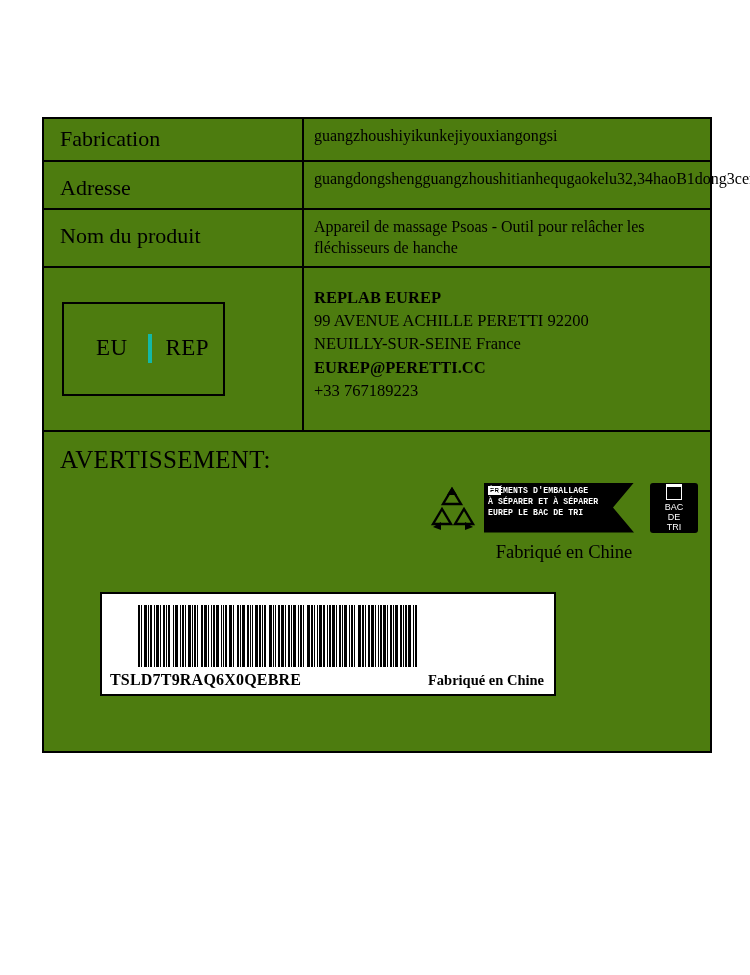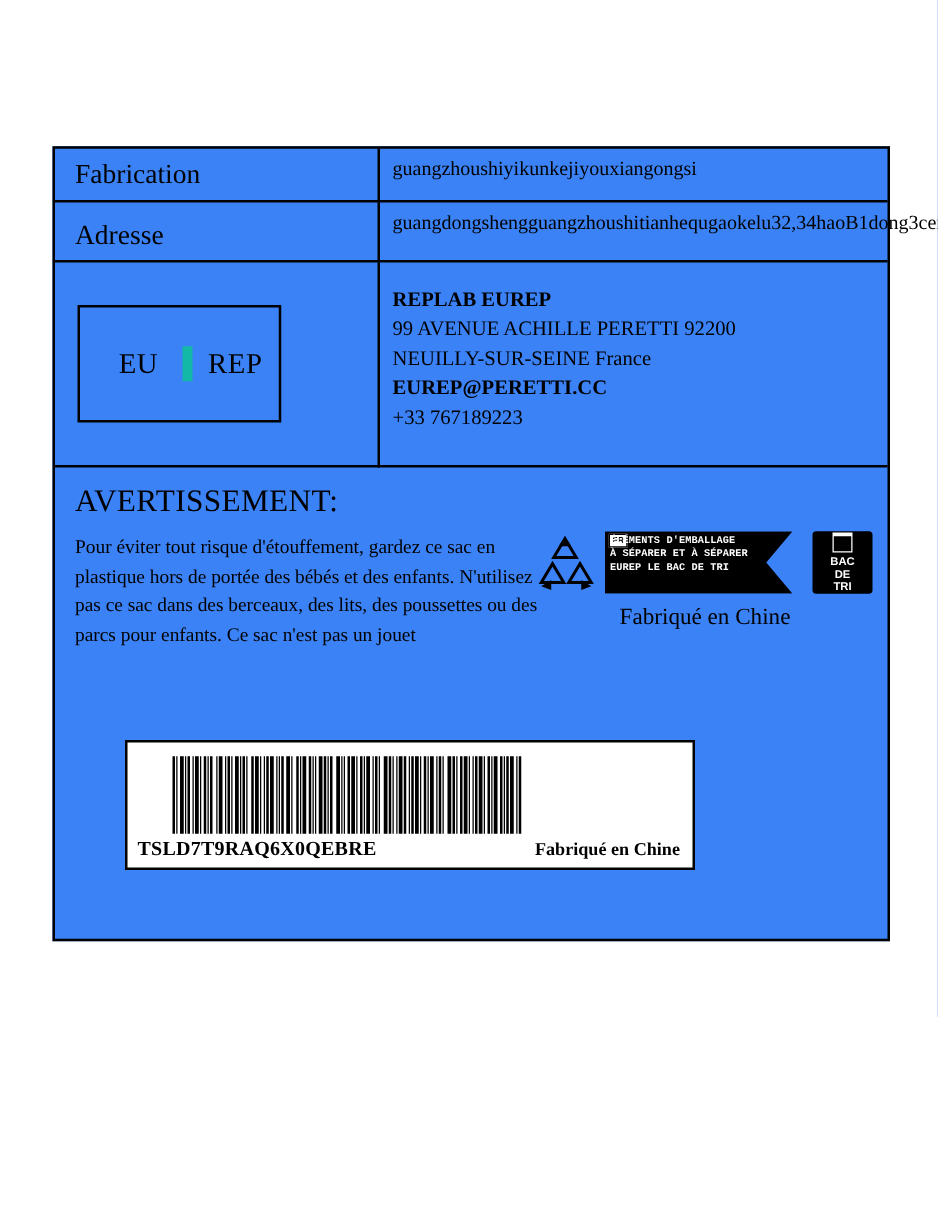--- a/index.html
+++ b/index.html
@@ -17,21 +17,21 @@
   }
 
   .label-sheet {
     position: absolute;
     left: 42px;
     top: 117px;
     width: 670px;
     height: 636px;
     border: 2px solid #000;
     box-sizing: border-box;
-    background: #3b82f6;
+    background: #4d7c0f;
   }
 
   
   .info-table {
     width: 100%;
     border-collapse: collapse;
     table-layout: fixed;
   }
   .info-table td {
     border-bottom: 2px solid #000;
@@ -60,21 +60,21 @@
     border: 2px solid #000;
     display: flex;
     align-items: center;
   }
   .eurep-box .half {
     flex: 1 1 50%;
     text-align: center;
     font-size: 23px;
     letter-spacing: 0.5px;
   }
-  .eurep-box .half.left { border-right: 8px solid #14b8a6; padding-left: 12px; }
+  .eurep-box .half.left { border-right: 4px solid #14b8a6; padding-left: 12px; }
 
   .rep-info {
     padding: 12px 0 10px 0;
     font-size: 16.5px;
     line-height: 1.42;
   }
   .rep-info .strong { font-weight: bold; }
 
   
   .warning-wrap {
@@ -148,21 +148,21 @@
   .bin-badge {
     position: absolute;
     right: 0;
     top: 0;
     width: 48px;
     height: 50px;
     background: #000;
     border-radius: 3px;
     color: #fff;
     font-family: "Liberation Sans", sans-serif;
-    font-weight: bold;
+    font-weight: normal;
     font-size: 9px;
     line-height: 10px;
     display: flex;
     flex-direction: column;
     align-items: center;
     justify-content: center;
   }
   .bin-badge .bin-icon {
     width: 14px; height: 12px;
     border: 1.5px solid #fff;
@@ -225,20 +225,24 @@
 
   <table class="info-table">
     <tbody>
       <tr>
         <td class="col-label">Fabrication</td>
         <td class="col-value">guangzhoushiyikunkejiyouxiangongsi</td>
       </tr>
       <tr class="row-tall">
         <td class="col-label">Adresse</td>
         <td class="col-value">guangdongshengguangzhoushitianhequgaokelu32,34haoB1dong3ceng305,310,311fangA122</td>
+      </tr>
+      <tr class="row-tall">
+        <td class="col-label">Nom du produit</td>
+        <td class="col-value">Appareil de massage Psoas - Outil pour relâcher les fléchisseurs de hanche</td>
       </tr>
       <tr class="eurep-row">
         <td class="col-label" style="padding:0 !important;">
           <div class="eurep-box">
             <div class="half left">EU</div>
             <div class="half">REP</div>
           </div>
         </td>
         <td class="col-value">
           <div class="rep-info">
@@ -248,21 +252,20 @@
             <div class="strong">EUREP@PERETTI.CC</div>
             <div>+33 767189223</div>
           </div>
         </td>
       </tr>
     </tbody>
   </table>
 
   <div class="warning-wrap">
     <div class="warning-title">AVERTISSEMENT:</div>
-    <div class="warning-body">Pour éviter tout risque d'étouffement, gardez ce sac en plastique hors de portée des bébés et des enfants. N'utilisez pas ce sac dans des berceaux, des lits, des poussettes ou des parcs pour enfants. Ce sac n'est pas un jouet</div>
 
     <div class="recycle-area">
       <div class="recycle-graphics">
         <svg class="triman" viewBox="0 0 46 44">
           <g fill="none" stroke="#000" stroke-width="2.4">
             <path d="M22 3 L31 18 L13 18 Z"></path>
             <path d="M3 38 L12 23 L21 38 Z"></path>
             <path d="M25 38 L34 23 L43 38 Z"></path>
           </g>
           <g fill="#000">

